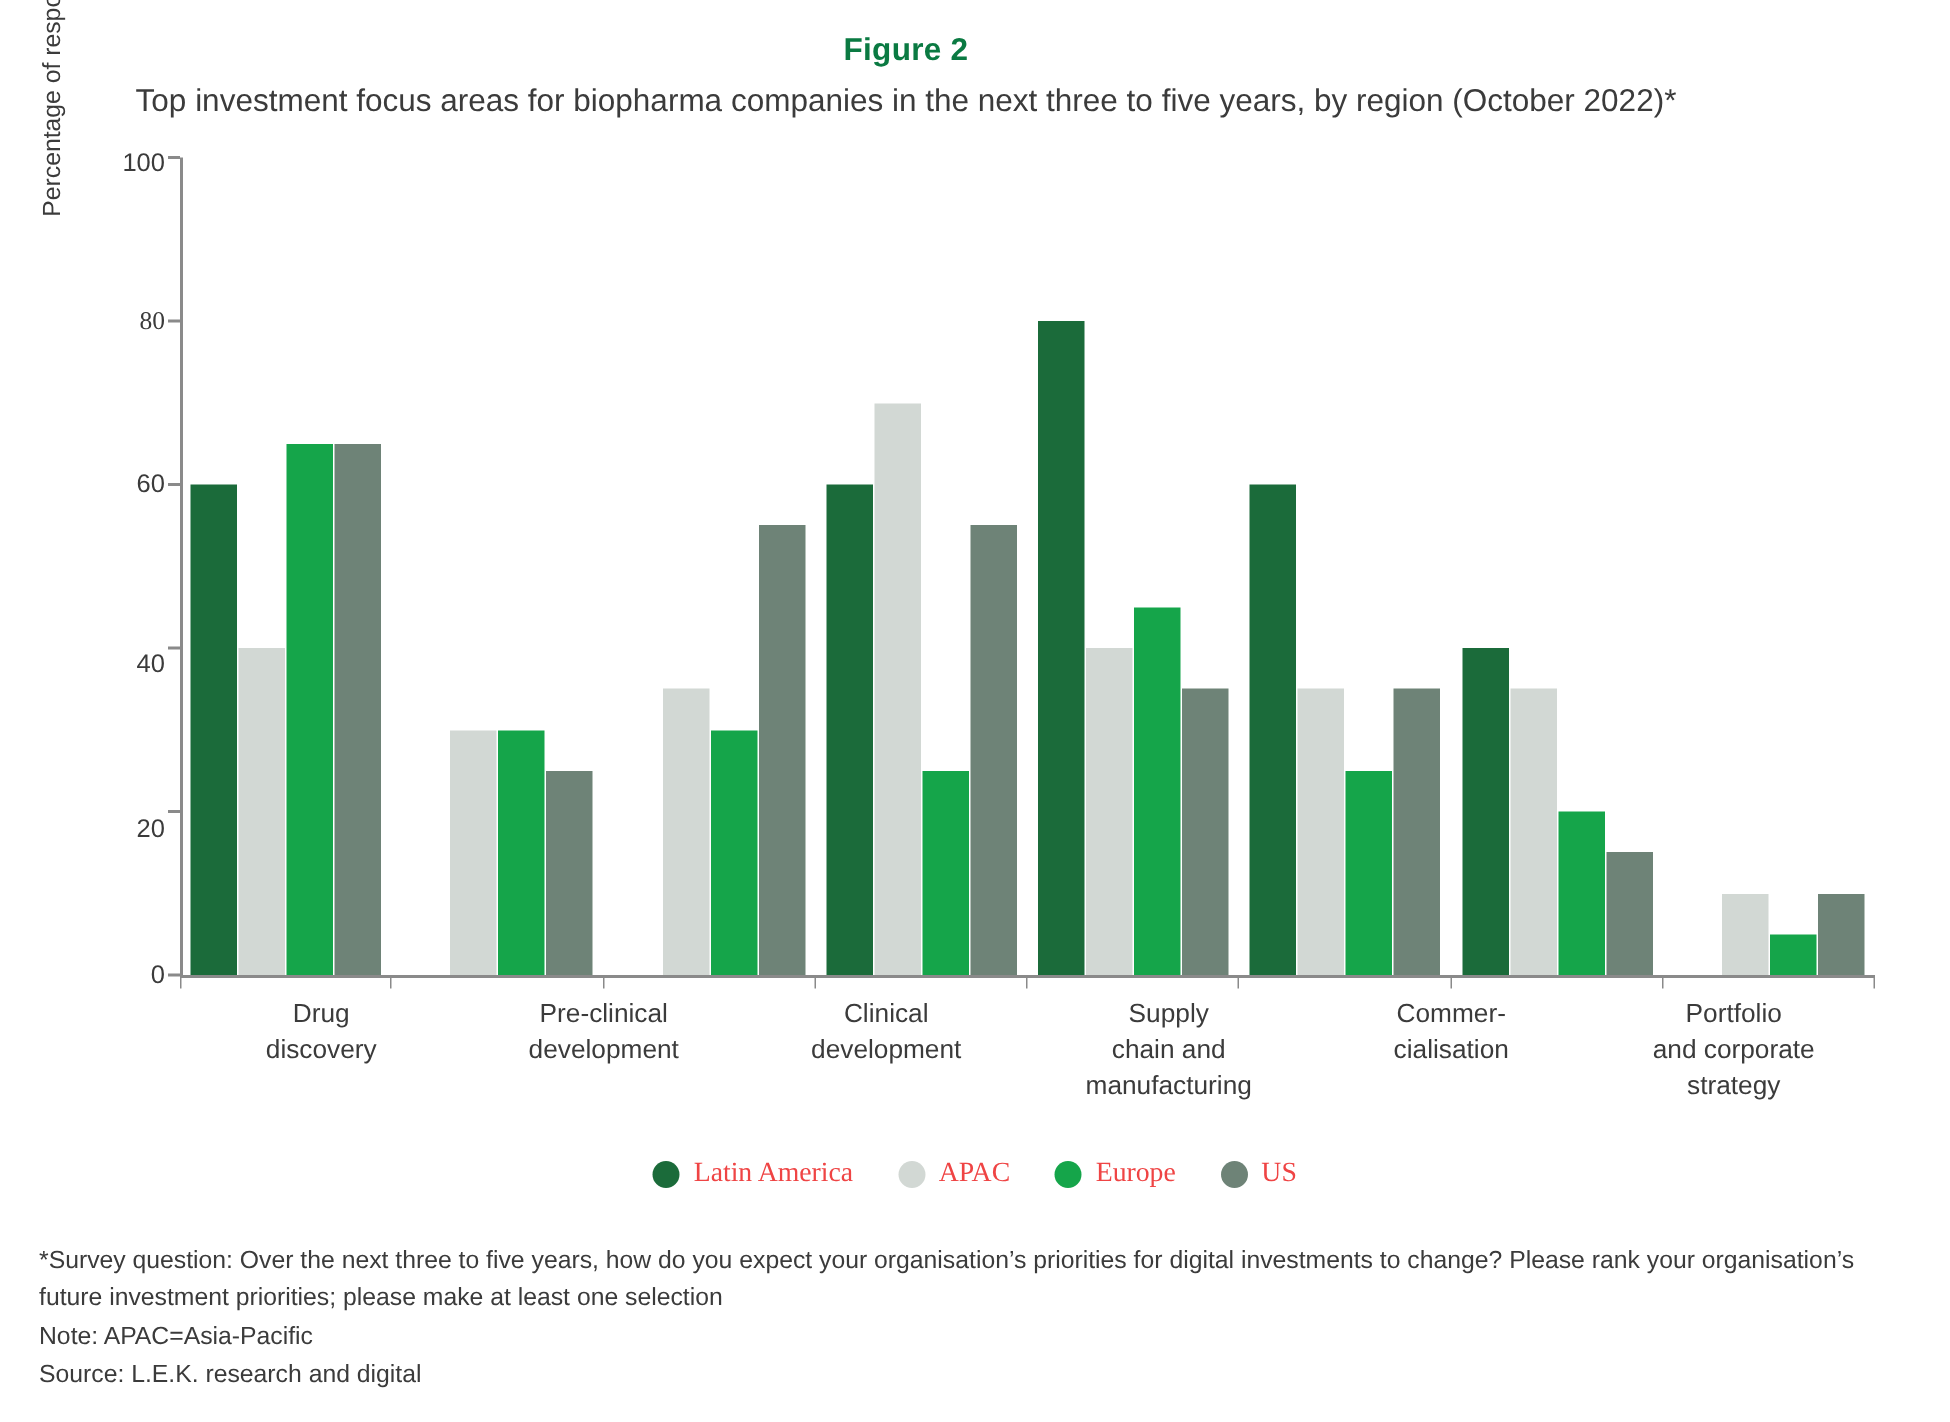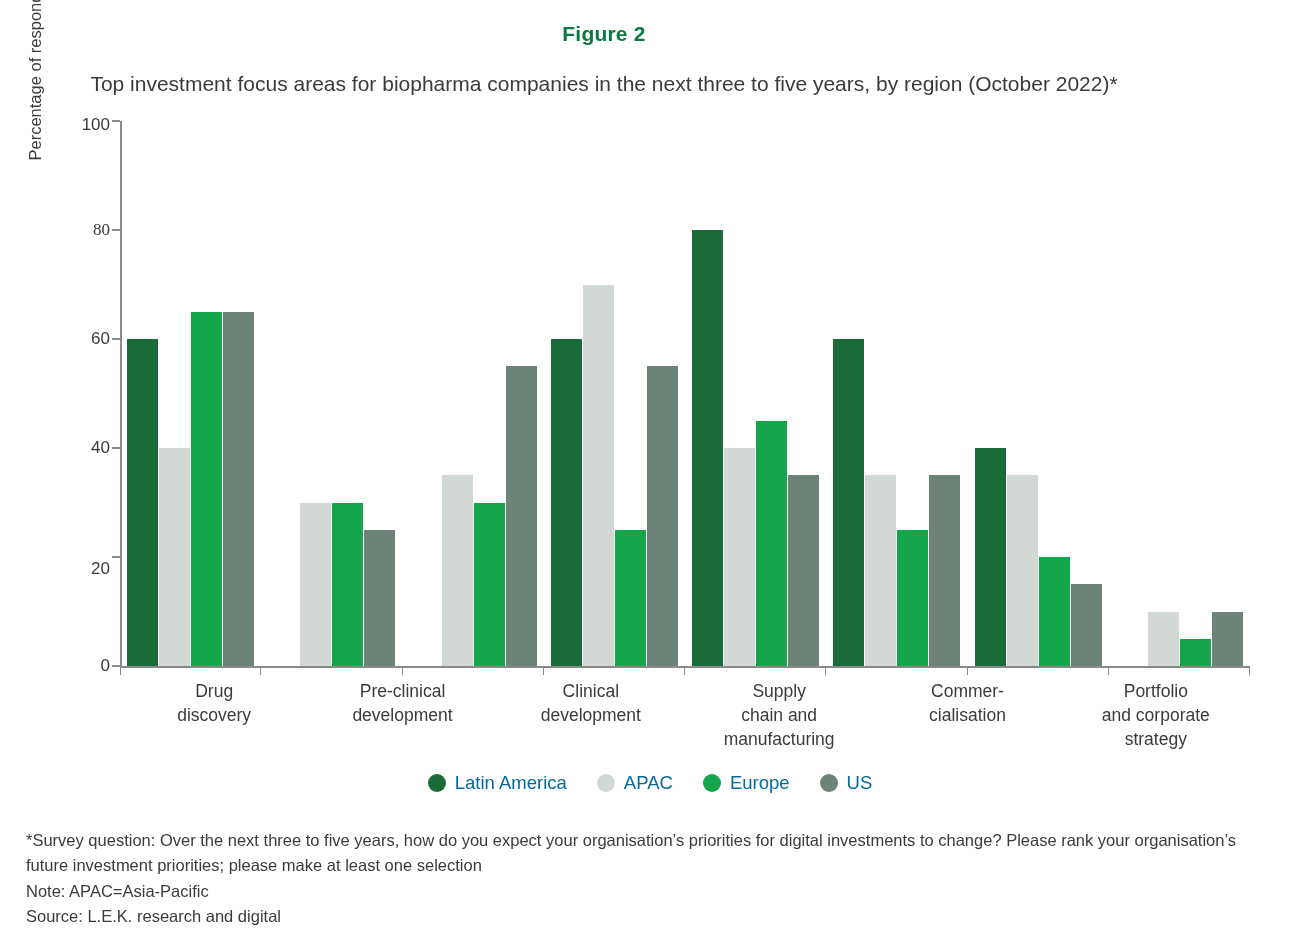--- a/index.html
+++ b/index.html
@@ -29,21 +29,21 @@
   .fig-label {
     font-size: 21px;
     font-weight: bold;
     color: #0a7a42;
     letter-spacing: 0.2px;
   }
   .fig-title {
     font-size: 21px;
     color: #3b3b3b;
     line-height: 30px;
-    margin-top: 23px;
+    margin-top: 7px;
     padding: 0 80px;
   }
 
   
   .chart-wrap {
     position: relative;
     margin-top: 12px;
     height: 660px;
   }
 
@@ -177,21 +177,22 @@
     gap: 9px;
   }
   .legend-dot {
     width: 18px;
     height: 18px;
     border-radius: 50%;
     display: block;
   }
   .legend-label {
     font-size: 18.5px;
-    color: #0369a1;
+    color: #ef4444;
+    font-family: Liberation Serif, serif;
   }
 
   
   .footnotes {
     position: absolute;
     left: 26px;
     top: 828px;
     width: 1240px;
     font-size: 16.5px;
     line-height: 24.5px;
@@ -219,21 +220,21 @@
     <div class="y-axis-title">Percentage of respondents ranking in the top three</div>
 
     <div class="plot" id="plot">
       <div class="axis-line-y"></div>
       <div class="axis-line-x"></div>
       <div id="yticks">
           <div class="ytick" style="top: 545px;">0</div>
           <div class="ytick-mark" style="top: 545px;"></div>
           <div class="ytick" style="top: 448px;">20</div>
           <div class="ytick-mark" style="top: 436px;"></div>
-          <div class="ytick" style="top: 327px;">40</div>
+          <div class="ytick" style="top: 338px;">40</div>
           <div class="ytick-mark" style="top: 327px;"></div>
           <div class="ytick" style="top: 218px;">60</div>
           <div class="ytick-mark" style="top: 218px;"></div>
           <div class="ytick" style="top: 109px; font-family: Liberation Serif, serif;">80</div>
           <div class="ytick-mark" style="top: 109px;"></div>
           <div class="ytick" style="top: 4px;">100</div>
           <div class="ytick-mark" style="top: 0px;"></div>
         </div>
       <div class="groups" id="groups">
           <div class="group">

